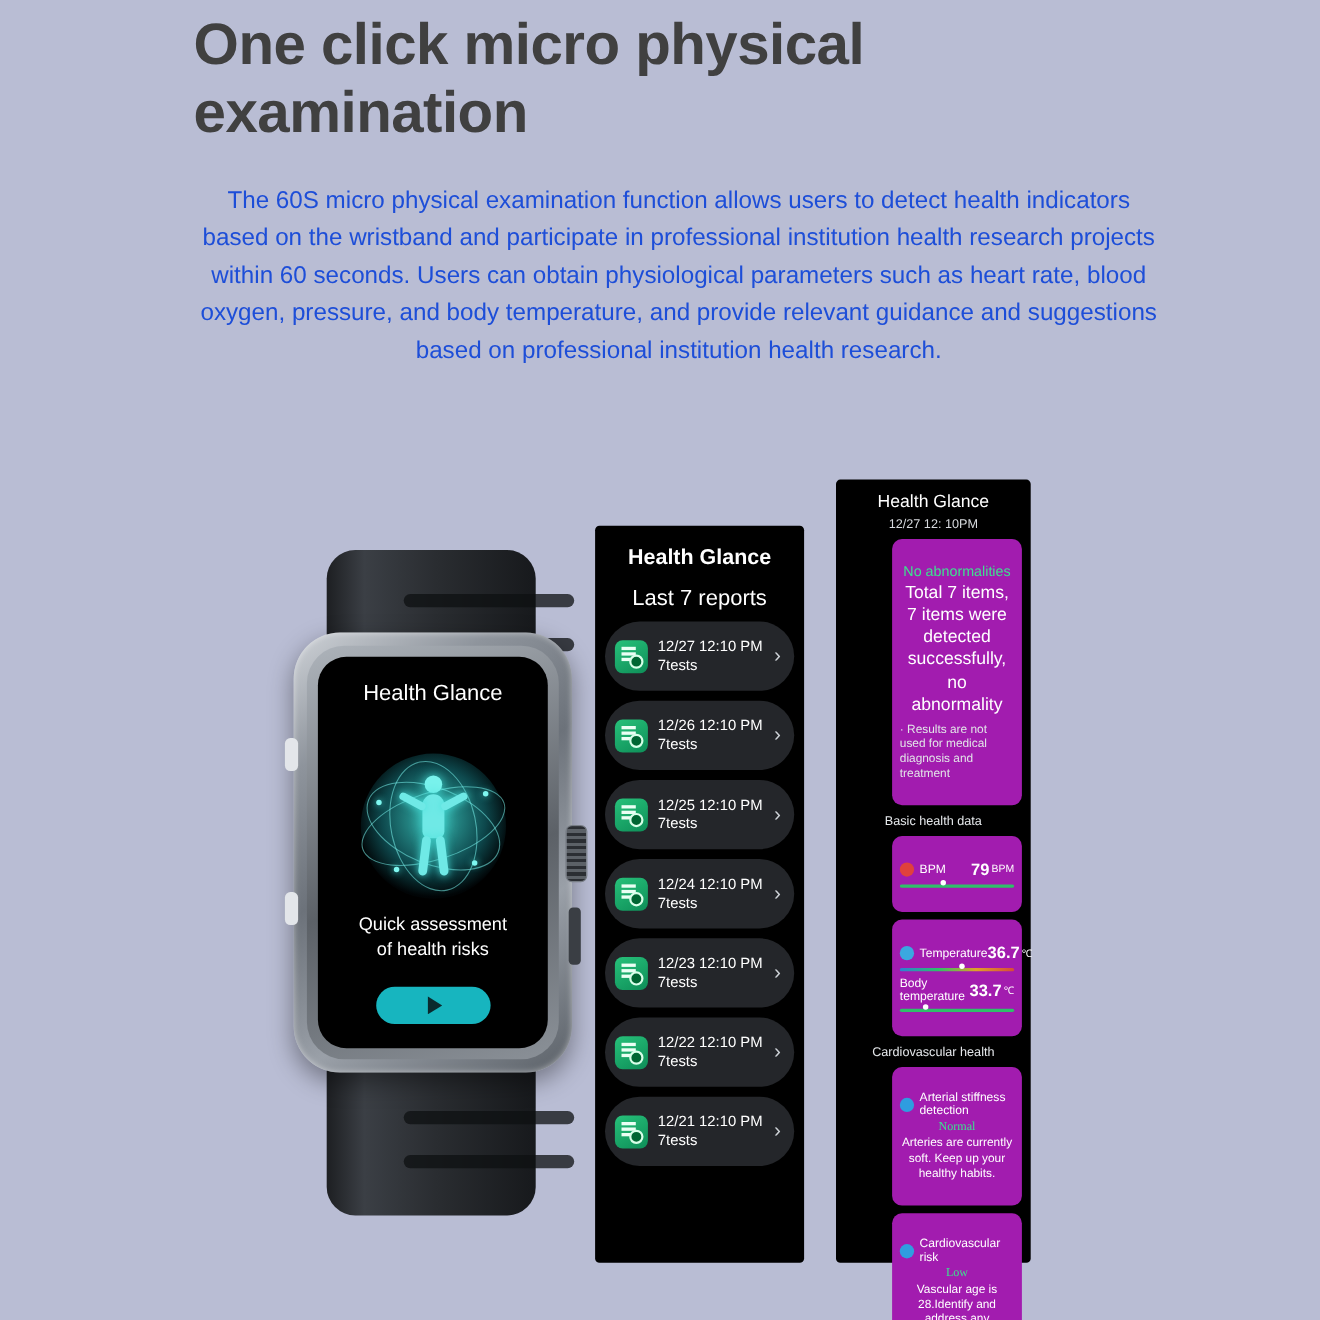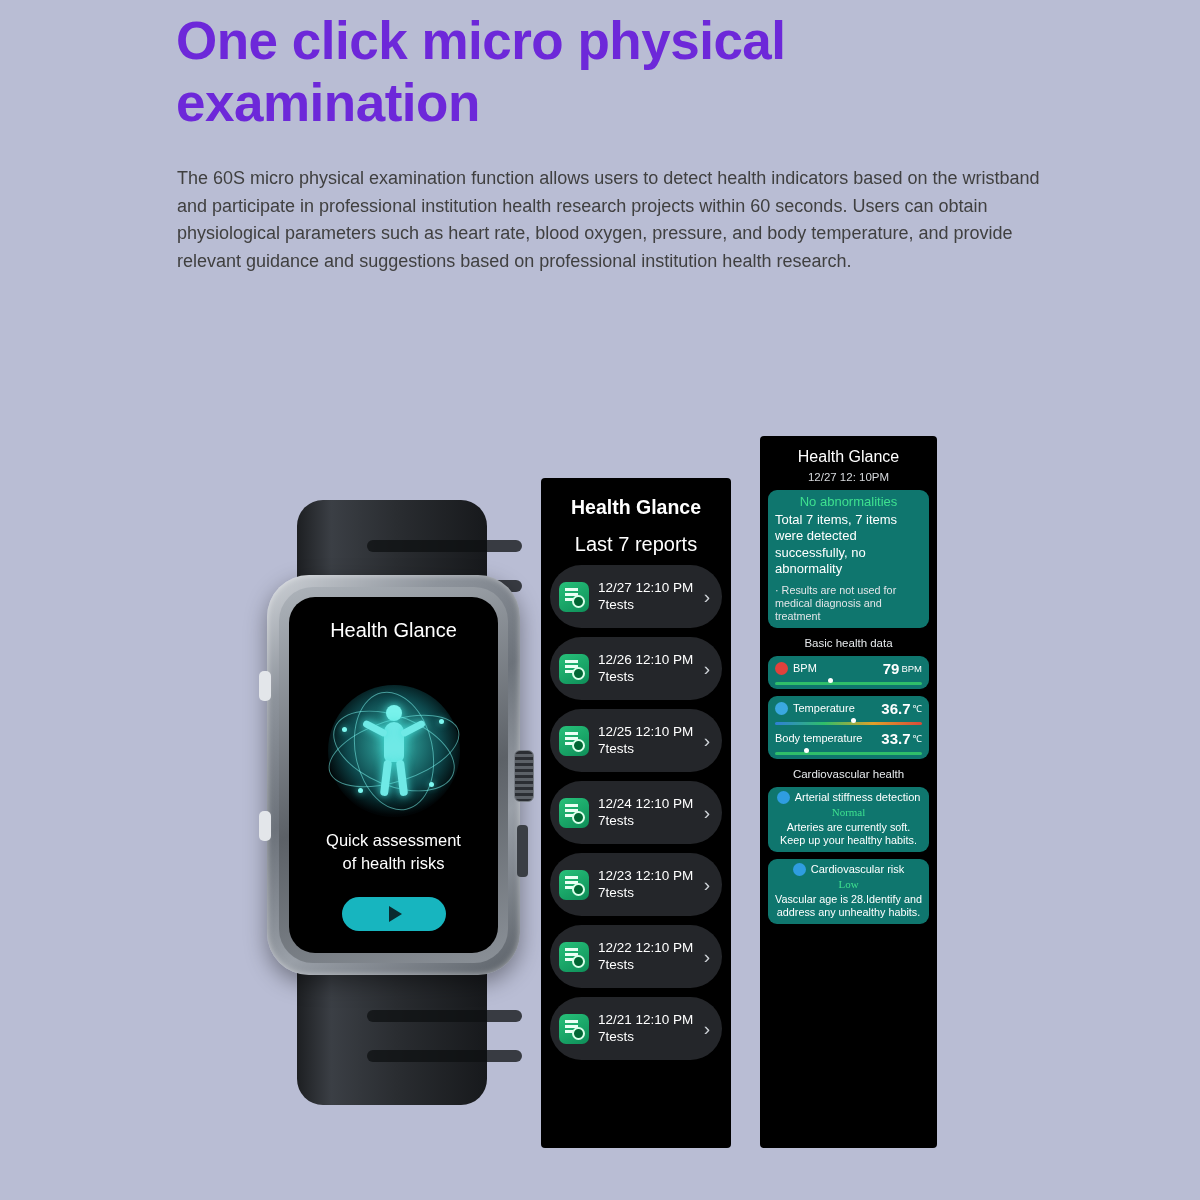--- a/index.html
+++ b/index.html
@@ -10,28 +10,29 @@
     font-family: "Liberation Sans", sans-serif;
     overflow: hidden;
     position: relative;
   }
 
   
   .headline {
     position: absolute;
     left: 176px; top: 10px; width: 900px;
     font-size: 53px; line-height: 1.17;
-    font-weight: bold; color: #6d28d9;
+    font-weight: bold; color: #404040;
     letter-spacing: -0.5px;
   }
   .bodycopy {
     position: absolute;
     left: 177px; top: 165px; width: 880px;
-    font-size: 18px; line-height: 1.54;
-    color: #404040;
+    font-size: 22px; line-height: 1.54;
+    color: #1d4ed8;
+    text-align: center;
   }
 
   
   .watch-wrap { position: absolute; left: 245px; top: 490px; width: 300px; height: 620px; }
   .strap {
     position: absolute; left: 52px; width: 190px;
     background: linear-gradient(90deg,#1d1f22 0%, #3b3f45 18%, #2a2d31 52%, #17191c 100%);
     border-radius: 18px;
   }
   .strap.top { top: 10px; height: 180px; border-radius: 26px 26px 10px 10px; }
@@ -137,24 +138,24 @@
   .panel-detail {
     position: absolute; left: 760px; top: 436px;
     width: 177px; height: 712px;
     background: #000; border-radius: 4px;
     padding: 12px 8px 0;
     color: #fff;
   }
   .p3-title { text-align:center; font-size:16px; }
   .p3-time { text-align:center; font-size:11.5px; color:#d6d9dd; margin-top:5px; }
   .card {
-    background:#0f766e; border-radius:9px; margin-top:7px; padding:4px 7px;
+    background:#a21caf; border-radius:9px; margin-top:7px; padding:22px 7px;margin-left:43px;
   }
   .ok-head { color:#3ee08f; text-align:center; font-size:13px; }
-  .ok-body { font-size:13px; line-height:1.26; margin-top:3px; }
+  .ok-body { text-align:center; font-size:16px; line-height:1.26; margin-top:3px; }
   .note { font-size:10.8px; line-height:1.24; margin-top:6px; color:#e2e5e8; }
   .sect-title { text-align:center; font-size:11.5px; color:#e6e9ec; margin-top:9px; }
   .metric { display:flex; align-items:center; }
   .m-left { display:flex; align-items:center; flex:1 1 auto; }
   .m-dot { width:13px; height:13px; border-radius:50%; margin-right:5px; flex:0 0 auto; }
   .m-label { font-size:11px; }
   .m-val { font-size:15px; font-weight:bold; }
   .m-unit { font-size:9.5px; margin-left:2px; }
   .bar { height:3px; border-radius:2px; margin-top:5px; position:relative; }
   .bar .pin { position:absolute; top:-4px; width:5px; height:5px; border-radius:50%; background:#fff; }

